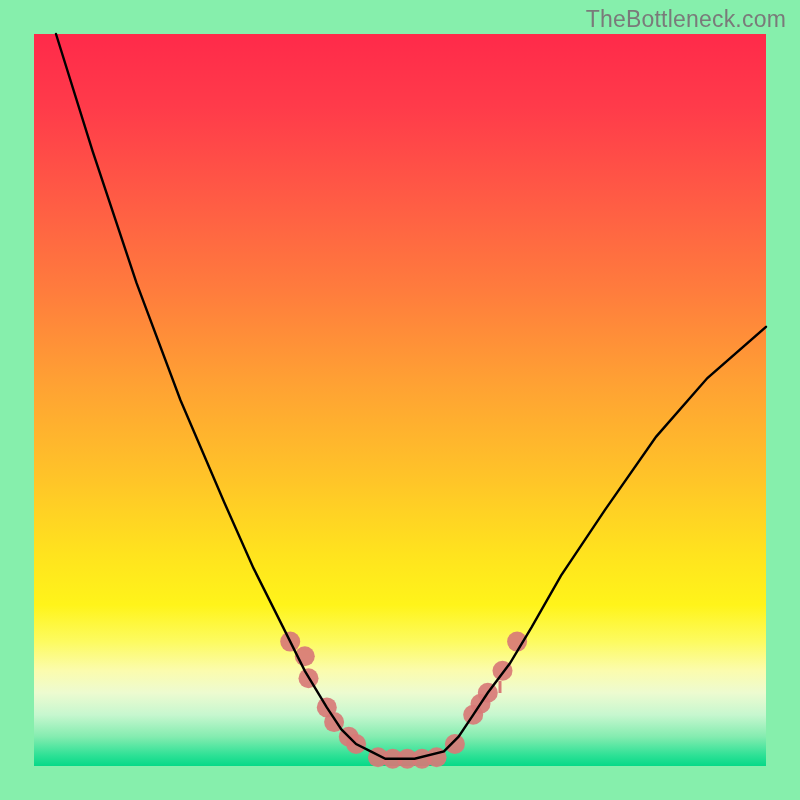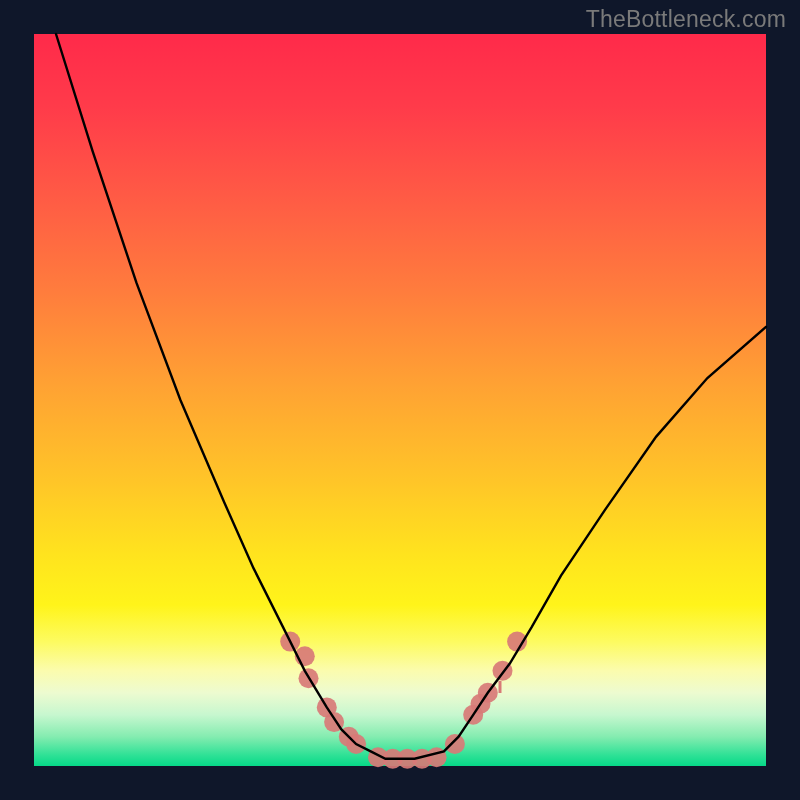--- a/index.html
+++ b/index.html
@@ -8,21 +8,21 @@
     width: 800px;
     height: 800px;
     background: #000;
     overflow: hidden;
     font-family: Arial, Helvetica, sans-serif;
   }
   .outer {
     position: relative;
     width: 800px;
     height: 800px;
-    background: #0f172a;
+    background: #86efac;
   }
   .plot {
     position: absolute;
     left: 34px;
     top: 34px;
     width: 732px;
     height: 732px;
     
     background: linear-gradient(
       to bottom,

